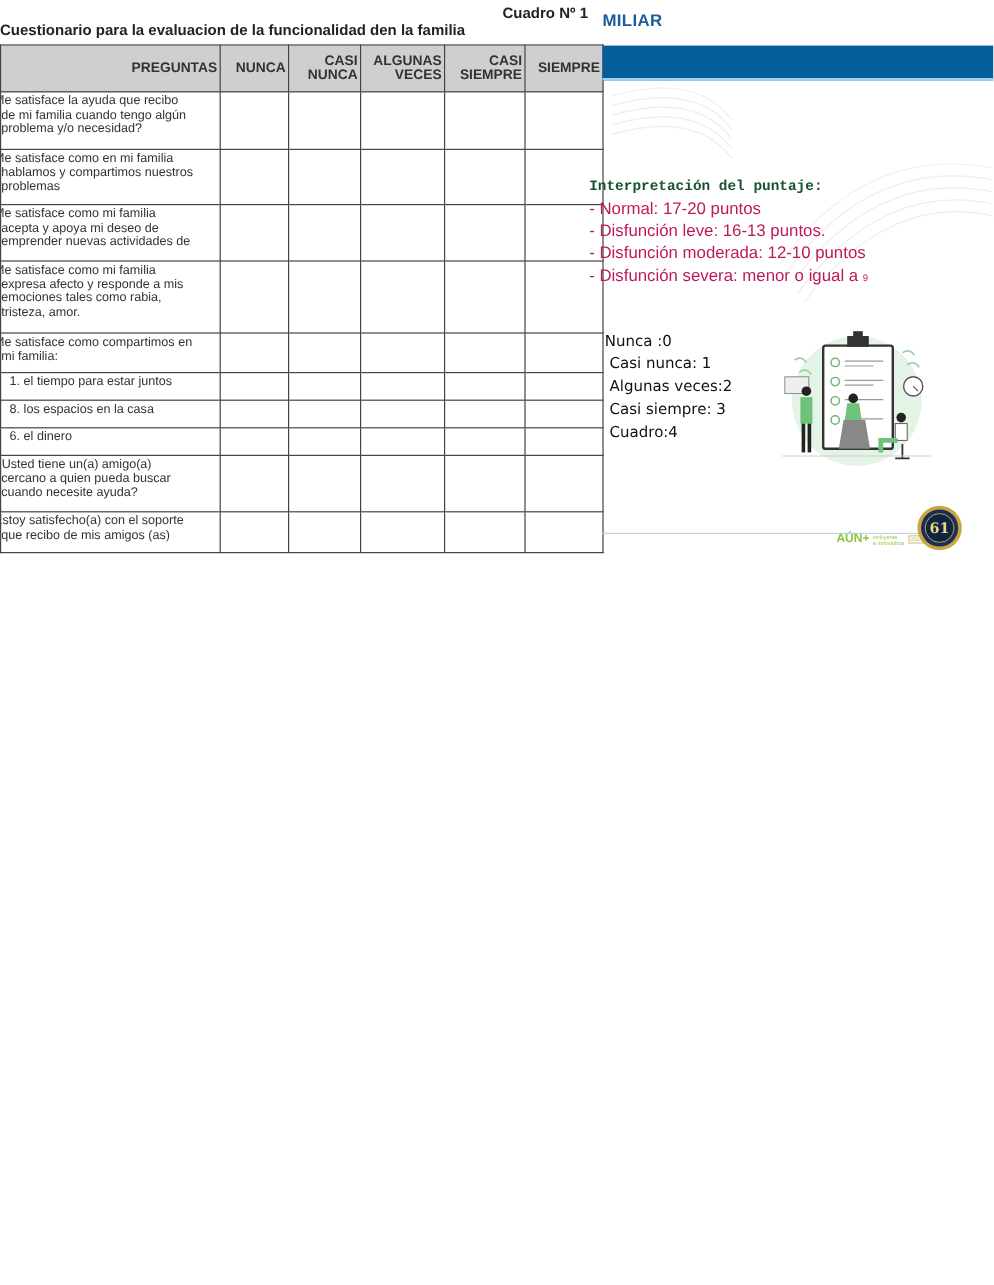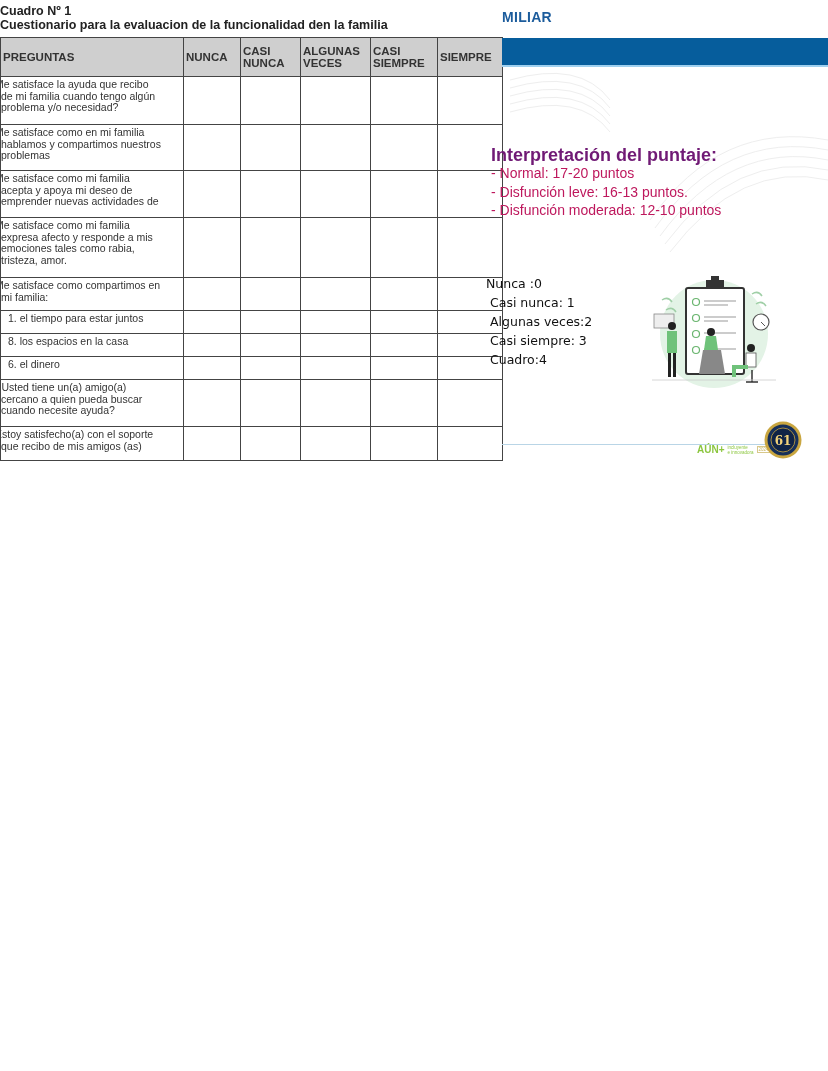--- a/index.html
+++ b/index.html
@@ -5,53 +5,53 @@
   * { box-sizing: border-box; margin: 0; padding: 0; }
   html, body { width: 828px; height: 1071px; background: #ffffff; overflow: hidden; }
   body { position: relative; font-family: "Liberation Sans", sans-serif; color: #222; }
 
   .page-top { position: absolute; left: 0; top: 0; width: 828px; height: 468px; background: #ffffff; overflow: hidden; }
 
   
   .bg-swirl { position: absolute; left: 500px; top: 60px; width: 328px; height: 400px; pointer-events: none; }
 
   
-  .title-1 { position: absolute; left: 0; width: 490px; top: 4px; text-align: left; font-size: 12.5px; font-weight: bold; color: #222; }
+  .title-1 { position: absolute; left: 0; width: 490px; top: 4px; text-align: right; font-size: 12.5px; font-weight: bold; color: #222; }
   .title-2 { position: absolute; left: 0; width: 490px; top: 18px; font-size: 12.5px; font-weight: bold; color: #222; white-space: nowrap; }
 
   
   .q-table { position: absolute; left: 0; top: 37px; border-collapse: collapse; table-layout: fixed; width: 502px; }
   .q-table th, .q-table td { border: 1px solid #444; vertical-align: top; }
-  .q-table th { background: #cfcfcf; font-size: 11.5px; font-weight: bold; color: #333; text-align: left; vertical-align: middle; height: 39px; line-height: 12px; padding: 0 2px; }
+  .q-table th { background: #cfcfcf; font-size: 11.5px; font-weight: bold; color: #333; text-align: right; vertical-align: middle; height: 39px; line-height: 12px; padding: 0 2px; }
   .q-table td { font-size: 10.5px; line-height: 11.5px; color: #333; padding: 2px 2px 2px 0; overflow: hidden; white-space: nowrap; }
   .q-table td.q { text-indent: -6px; padding-left: 0; }
   .q-table td.q.sub { text-indent: 0; padding-left: 7px; }
   .q-table tr.r1 td { height: 48px; }
   .q-table tr.r2 td { height: 46px; }
   .q-table tr.r3 td { height: 47px; }
   .q-table tr.r4 td { height: 60px; }
   .q-table tr.r5 td { height: 33px; }
   .q-table tr.r6 td, .q-table tr.r7 td, .q-table tr.r8 td { height: 23px; }
   .q-table tr.r9 td { height: 47px; }
   .q-table tr.r10 td { height: 34px; }
   .line-wrap { display: block; white-space: pre-line; }
 
   
   .slide-title { position: absolute; left: 502px; top: 9px; font-size: 14px; font-weight: bold; color: #1c5c9c; letter-spacing: 0.3px; }
   .blue-bar { position: absolute; left: 502px; top: 38px; width: 326px; height: 29px; background: #065d9c; border-bottom: 2px solid #9fd0ef; }
 
   
   .interp { position: absolute; left: 491px; top: 146px; width: 337px; }
-  .interp-title { font-size: 18px; font-weight: bold; color: #701a75; line-height: 18px; }
+  .interp-title { font-size: 12px; font-weight: bold; color: #14532d; line-height: 18px; font-family: Liberation Mono, monospace; }
   .interp-item { font-size: 14px; color: #be185d; line-height: 18.7px; white-space: nowrap; }
   .interp-item .small { font-size: 8px; }
 
   
   .scale { position: absolute; left: 486px; top: 274px; }
-  .scale-item { font-family: "DejaVu Sans", sans-serif; font-size: 12.5px; color: #111; line-height: 19px; white-space: nowrap; }
+  .scale-item { font-family: "DejaVu Sans", sans-serif; font-size: 12.5px; color: #111; line-height: 19px; white-space: nowrap; margin-left: 18px; }
   .scale-item.indent { padding-left: 4px; }
 
   
   .illustration { position: absolute; left: 648px; top: 270px; width: 132px; height: 124px; }
 
   
   .footer-line { position: absolute; left: 502px; top: 444px; width: 264px; height: 1px; background: #b9d5e6; }
   .footer-logo { position: absolute; left: 697px; top: 444px; display: flex; align-items: center; gap: 3px; }
   .logo-aun { font-size: 10px; font-weight: bold; color: #8cc63f; }
   .logo-sub { font-size: 4.5px; color: #8cc63f; line-height: 5px; }
@@ -233,20 +233,21 @@
   </table>
 
   <div class="slide-title">MILIAR</div>
   <div class="blue-bar"></div>
 
   <div class="interp">
     <div class="interp-title">Interpretación del puntaje:</div>
     <div class="interp-item">- Normal: 17-20 puntos</div>
     <div class="interp-item">- Disfunción leve: 16-13 puntos.</div>
     <div class="interp-item">- Disfunción moderada: 12-10 puntos</div>
+    <div class="interp-item"><span>- Disfunción severa: menor o igual a </span><span class="small">9</span></div>
   </div>
 
   <div class="scale">
     <div class="scale-item">Nunca :0</div>
     <div class="scale-item indent">Casi nunca: 1</div>
     <div class="scale-item indent">Algunas veces:2</div>
     <div class="scale-item indent">Casi siempre: 3</div>
     <div class="scale-item indent">Cuadro:4</div>
   </div>
 

